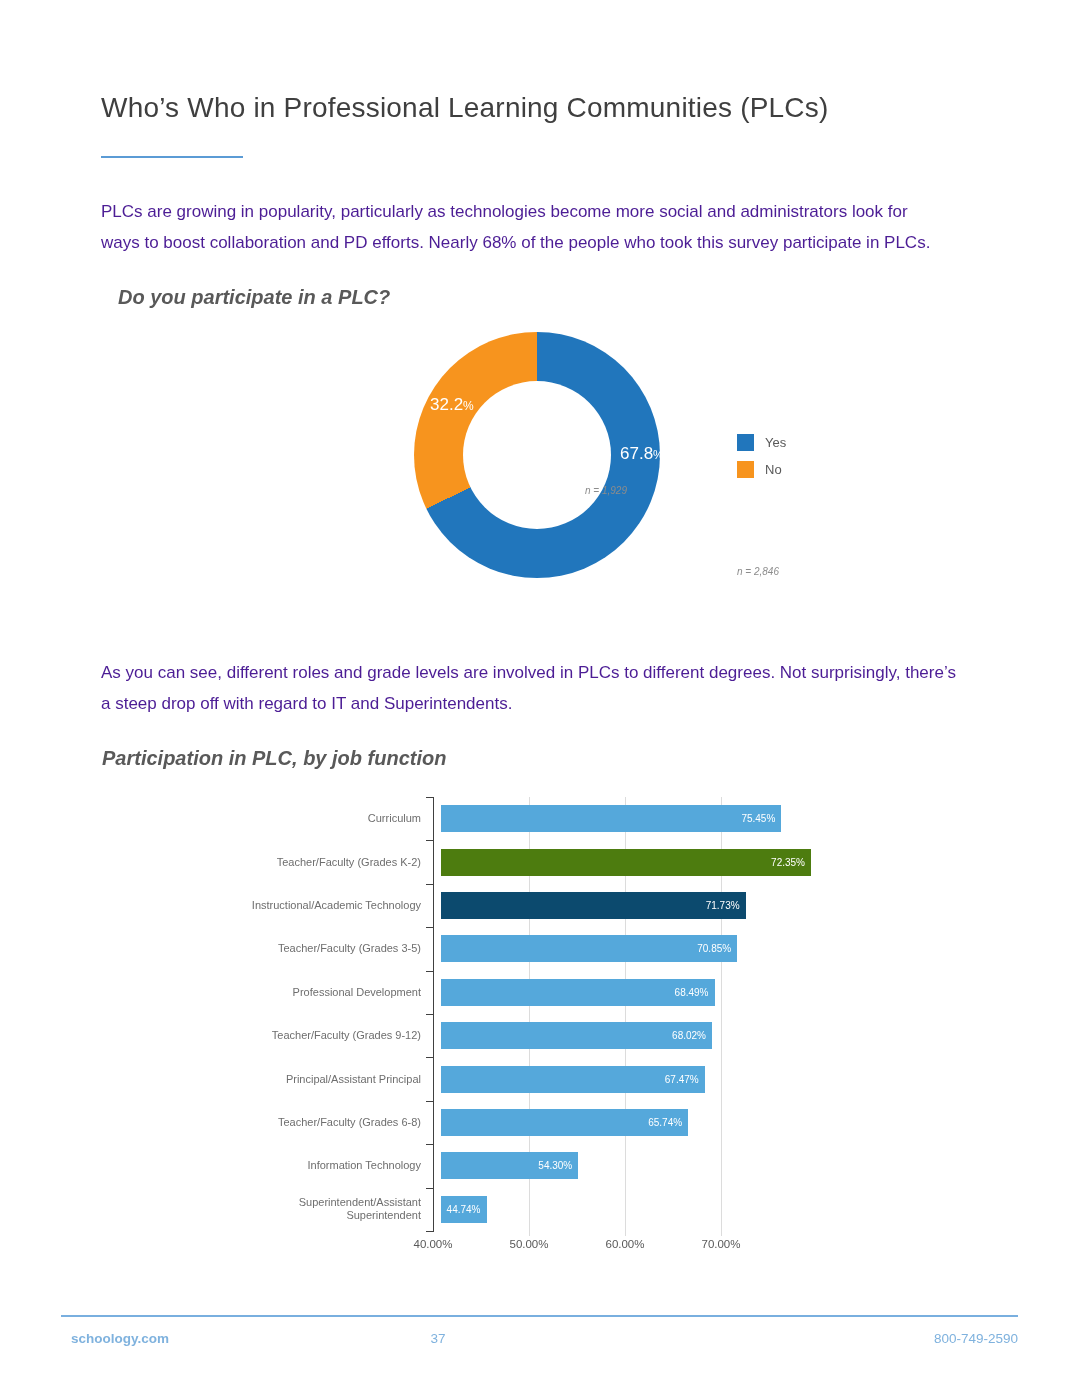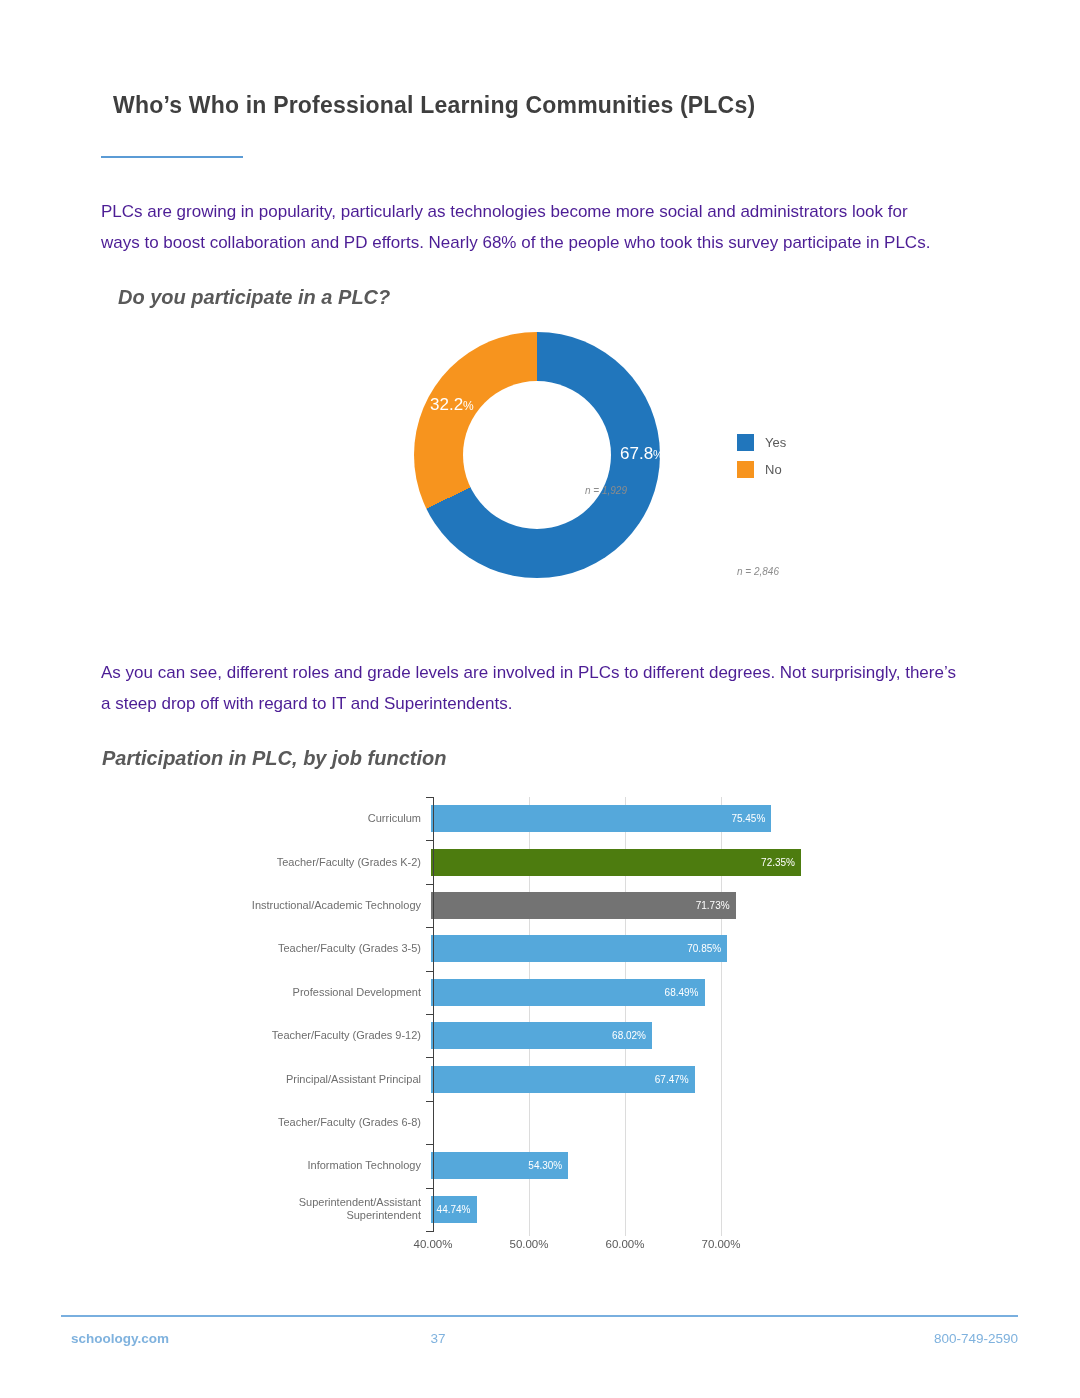--- a/index.html
+++ b/index.html
@@ -2,22 +2,22 @@
 <html><head>
 <meta charset="utf-8">
 <style>
   * { margin:0; padding:0; box-sizing:border-box; }
   html,body { background:#ffffff; }
   .page {
     position:relative; width:1080px; height:1398px; background:#ffffff;
     font-family:"Liberation Sans", sans-serif; overflow:hidden; margin:0 auto;
   }
   .title {
-    position:absolute; left:101px; top:92px; font-size:23px; font-weight:700;
-    color:#3f3f3f; letter-spacing:0.2px;margin-left:12px;
+    position:absolute; left:101px; top:92px; font-size:28px; font-weight:400;
+    color:#3f3f3f; letter-spacing:0.2px;
   }
   .title-rule { position:absolute; left:101px; top:156px; width:142px; height:2px; background:#5b9bd5; }
   .para {
     position:absolute; left:101px; width:900px; font-size:17px; line-height:31px;
     color:#4c1d95; white-space:pre-line;
   }
   .para-intro { top:196px; }
   .para-middle { top:657px; }
   .subhead {
     position:absolute; left:102px; font-style:italic; font-size:20px; color:#595959;
@@ -45,21 +45,21 @@
 
   
   .barchart { position:absolute; left:101px; top:797px; width:760px; height:495px; }
   .bar-rows { position:relative; z-index:1; }
   .bar-row { display:flex; align-items:center; height:43.4px; }
   .bar-row-label {
     width:326px; padding-right:6px; text-align:right; font-size:11px; line-height:13px;
     color:#6e6e6e; white-space:pre-line;
   }
   .bar {
-    position:relative; z-index:1; height:27px; margin-left:4px; background:#55a8db;
+    position:relative; z-index:1; height:27px; margin-left:14px; background:#55a8db;
     display:flex; align-items:center; justify-content:flex-end;
   }
   .bar-value { color:#ffffff; font-size:10px; padding-right:6px; white-space:nowrap; }
   .axis-line { position:absolute; left:332px; top:0; width:1px; height:435px; background:#404040; z-index:2; }
   .axis-tick { position:absolute; left:325px; width:7px; height:1px; background:#404040; z-index:2; }
   .gridline { position:absolute; top:0; width:1px; height:439px; background:#dcdcdc; z-index:0; }
   .x-label {
     position:absolute; top:441px; transform:translateX(-50%); font-size:11.5px; color:#595959;
     white-space:nowrap;
   }
@@ -119,50 +119,53 @@
           </div>
         </div>
         <div class="bar-row">
           <div class="bar-row-label">Teacher/Faculty (Grades K-2)</div>
           <div class="bar" style="width: 370px; background: #4d7c0f;">
             <span class="bar-value">72.35%</span>
           </div>
         </div>
         <div class="bar-row">
           <div class="bar-row-label">Instructional/Academic Technology</div>
-          <div class="bar" style="width: 304.608px; background: #737373;">
+          <div class="bar" style="width: 304.608px; background: #0c4a6e;">
             <span class="bar-value">71.73%</span>
           </div>
         </div>
         <div class="bar-row">
           <div class="bar-row-label">Teacher/Faculty (Grades 3-5)</div>
           <div class="bar" style="width: 296.16px; background: rgb(85, 168, 219);">
             <span class="bar-value">70.85%</span>
           </div>
         </div>
         <div class="bar-row">
           <div class="bar-row-label">Professional Development</div>
           <div class="bar" style="width: 273.504px; background: rgb(85, 168, 219);">
             <span class="bar-value">68.49%</span>
           </div>
         </div>
         <div class="bar-row">
           <div class="bar-row-label">Teacher/Faculty (Grades 9-12)</div>
-          <div class="bar" style="width: 221px; background: rgb(85, 168, 219);">
+          <div class="bar" style="width: 271px; background: rgb(85, 168, 219);">
             <span class="bar-value">68.02%</span>
           </div>
         </div>
         <div class="bar-row">
           <div class="bar-row-label">Principal/Assistant Principal</div>
           <div class="bar" style="width: 263.712px; background: rgb(85, 168, 219);">
             <span class="bar-value">67.47%</span>
           </div>
         </div>
         <div class="bar-row">
           <div class="bar-row-label">Teacher/Faculty (Grades 6-8)</div>
+          <div class="bar" style="width: 247.104px; background: rgb(85, 168, 219);">
+            <span class="bar-value">65.74%</span>
+          </div>
         </div>
         <div class="bar-row">
           <div class="bar-row-label">Information Technology</div>
           <div class="bar" style="width: 137.28px; background: rgb(85, 168, 219);">
             <span class="bar-value">54.30%</span>
           </div>
         </div>
         <div class="bar-row">
           <div class="bar-row-label">Superintendent/Assistant
 Superintendent</div>

